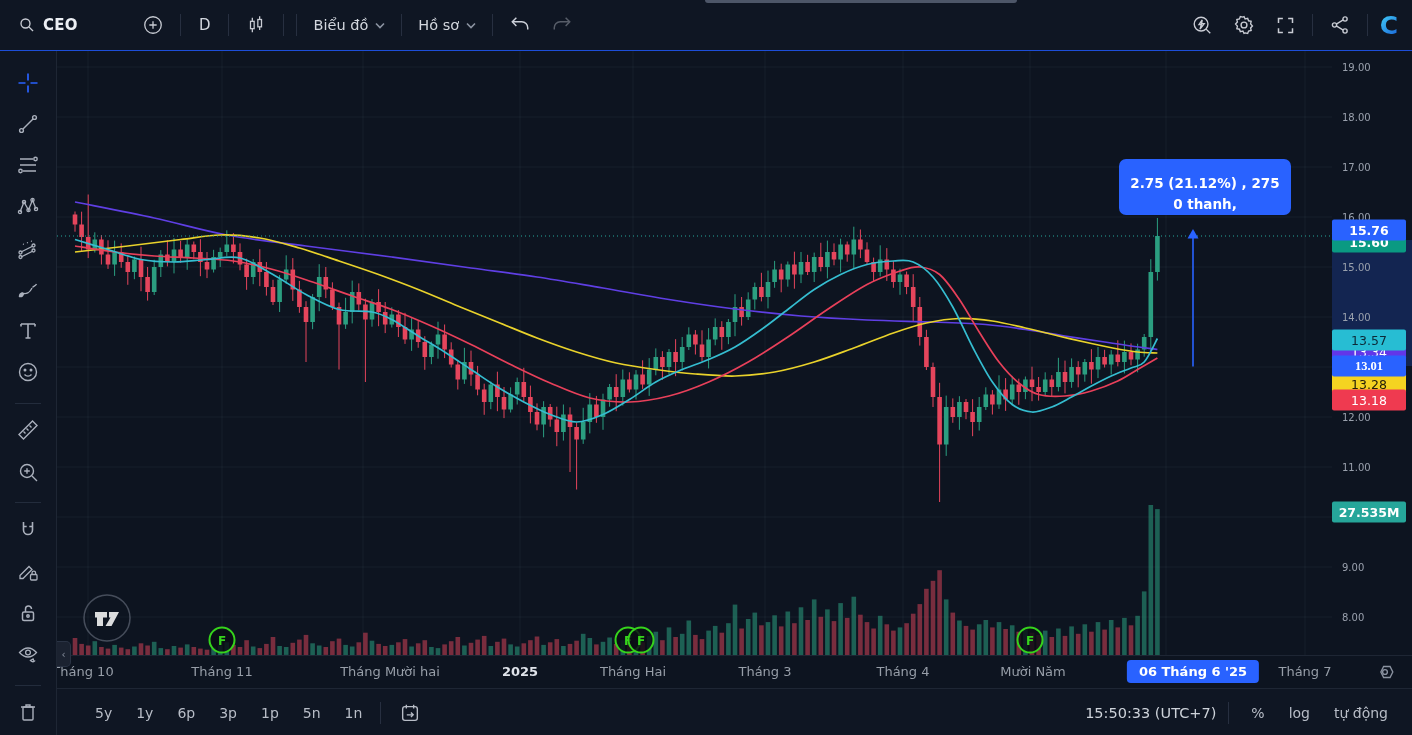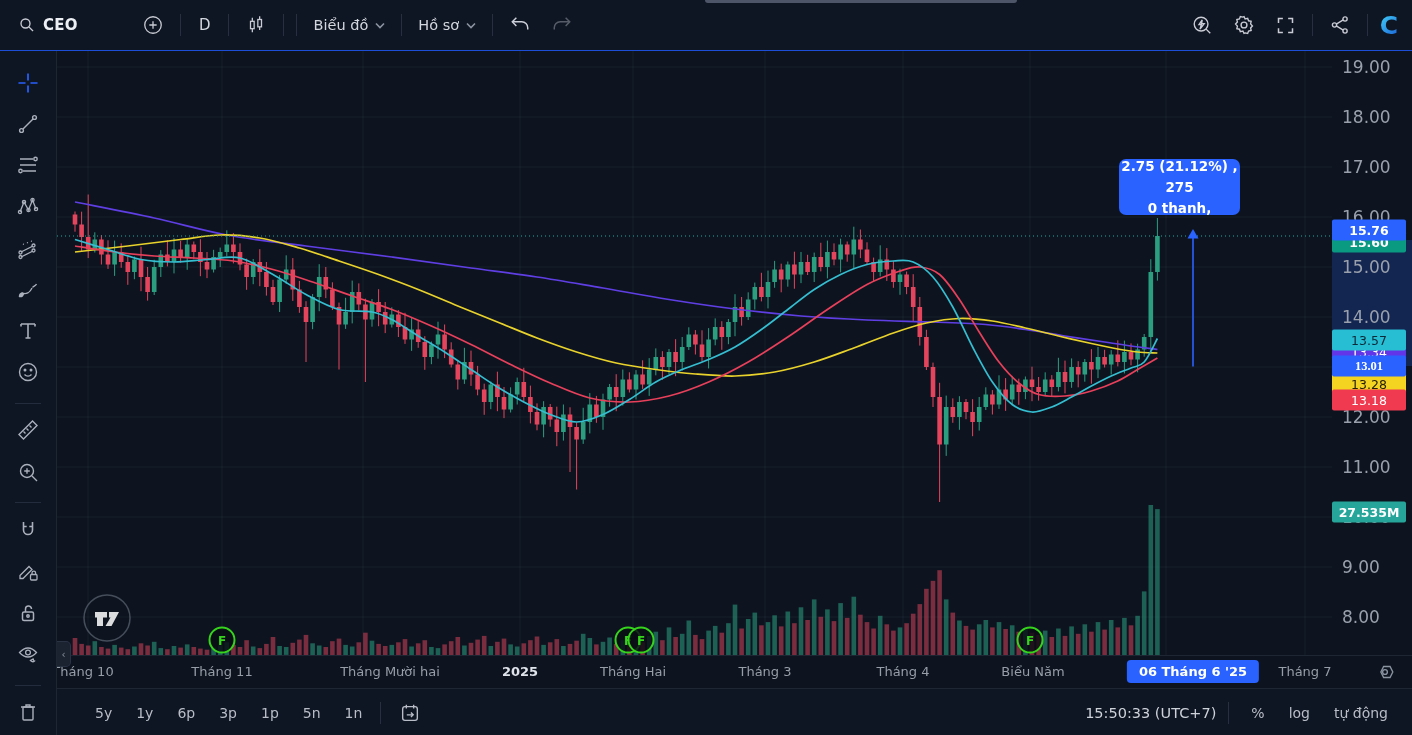--- a/index.html
+++ b/index.html
@@ -30,43 +30,43 @@
   .tool{width:34px;height:30px;margin:6px 0;display:flex;align-items:center;justify-content:center;
         border-radius:5px;cursor:pointer;}
   .tdiv{width:26px;height:1px;background:#232c3c;margin:8px 0;}
   .collapse-tab{position:absolute;left:57px;top:641px;width:13px;height:24px;background:#1b2230;
                 border:1px solid #2a3344;border-left:none;border-radius:0 5px 5px 0;color:#8b93a1;
                 font-size:10px;display:flex;align-items:center;justify-content:center;cursor:pointer;z-index:25;}
   
   .chart-wrap{position:absolute;left:57px;top:50px;width:1275px;height:605px;overflow:hidden;}
   
   .paxis{position:absolute;left:1332px;top:50px;width:80px;height:605px;cursor:ns-resize;}
-  .ptick{position:absolute;left:10px;transform:translateY(-50%);font-size:17px;color:#9aa1ad;}
+  .ptick{position:absolute;left:10px;transform:translateY(-50%);font-size:10px;color:#9aa1ad;}
   .pchip{position:absolute;left:0;width:74px;height:21px;transform:translateY(-50%);border-radius:2px;
          font-size:12.5px;line-height:21px;text-align:center;overflow:hidden;}
   .pshade{position:absolute;left:0;width:80px;background:rgba(41,98,255,.22);}
   
   .taxis{position:absolute;left:57px;top:655px;width:1355px;height:33px;border-top:1px solid #1e2634;
          cursor:ew-resize;overflow:hidden;}
   .tlabel{position:absolute;top:8px;transform:translateX(-50%);font-size:13px;color:#979ea8;white-space:nowrap;}
   .tlabel.bold{color:#dfe3ea;font-weight:bold;}
   .tbadge{position:absolute;top:4px;transform:translateX(-50%);background:#2962ff;color:#ffffff;
           font-size:13px;font-weight:bold;padding:4px 12px;border-radius:4px;white-space:nowrap;}
   .taxis-gear{position:absolute;right:16px;top:5px;color:#8b93a1;}
   
   .bottombar{position:absolute;left:57px;top:688px;width:1355px;height:47px;border-top:1px solid #1e2634;
              display:flex;align-items:center;background:#0f1623;}
   .rng{font-size:14px;color:#b8bdc7;padding:5px 10px;border-radius:5px;cursor:pointer;}
   .bb-sep{width:1px;height:22px;background:#272f40;margin:0 8px;}
   .clock{font-size:14.5px;color:#ced3da;cursor:pointer;}
   .bb-right{display:flex;align-items:center;margin-left:auto;margin-right:14px;gap:4px;}
   
-  .mtip{position:absolute;left:1119px;top:159px;width:121px;height:56px;background:#2962ff;border-radius:7px;
+  .mtip{position:absolute;left:1119px;top:159px;width:172px;height:56px;background:#2962ff;border-radius:7px;
         color:#fff;font-size:13.5px;font-weight:bold;display:flex;flex-direction:column;align-items:center;
-        justify-content:center;line-height:21px;z-index:15;text-align:center;}
+        justify-content:flex-end;line-height:21px;z-index:15;text-align:center;}
 </style>
 </head>
 <body>
 
 <div id="app">
 
   <div class="topbar">
     <div class="tb-item" style="margin-left:8px;">
       <svg class="ic" width="18" height="18" viewBox="0 0 24 24" fill="none" stroke="#c9ccd4" stroke-width="1.8">
           <circle cx="10" cy="10" r="6"></circle>
@@ -845,21 +845,21 @@
     </div>
 
   <div class="taxis" id="taxis">
       <span class="tlabel" style="left:26px;">Tháng 10</span>
       <span class="tlabel" style="left:165px;">Tháng 11</span>
       <span class="tlabel" style="left:333px;">Tháng Mười hai</span>
       <span class="tlabel bold" style="left:463px;">2025</span>
       <span class="tlabel" style="left:576px;">Tháng Hai</span>
       <span class="tlabel" style="left:708px;">Tháng 3</span>
       <span class="tlabel" style="left:846px;">Tháng 4</span>
-      <span class="tlabel" style="left:976px;">Biểu Năm</span>
+      <span class="tlabel" style="left:976px;">Mười Năm</span>
       <span class="tlabel" style="left:1248px;">Tháng 7</span>
       <span class="tbadge" style="left:1136px;">06 Tháng 6 '25</span>
     <span class="taxis-gear">
       <svg class="ic" width="22" height="22" viewBox="0 0 24 24" fill="none" stroke="#8b93a1" stroke-width="1.5">
           <path d="M12 3.5l6 3v7l-6 3-6-3v-7z" transform="rotate(90 12 12)"></path>
           <circle cx="12" cy="12" r="2.6"></circle>
         </svg>
     </span>
   </div>
 

